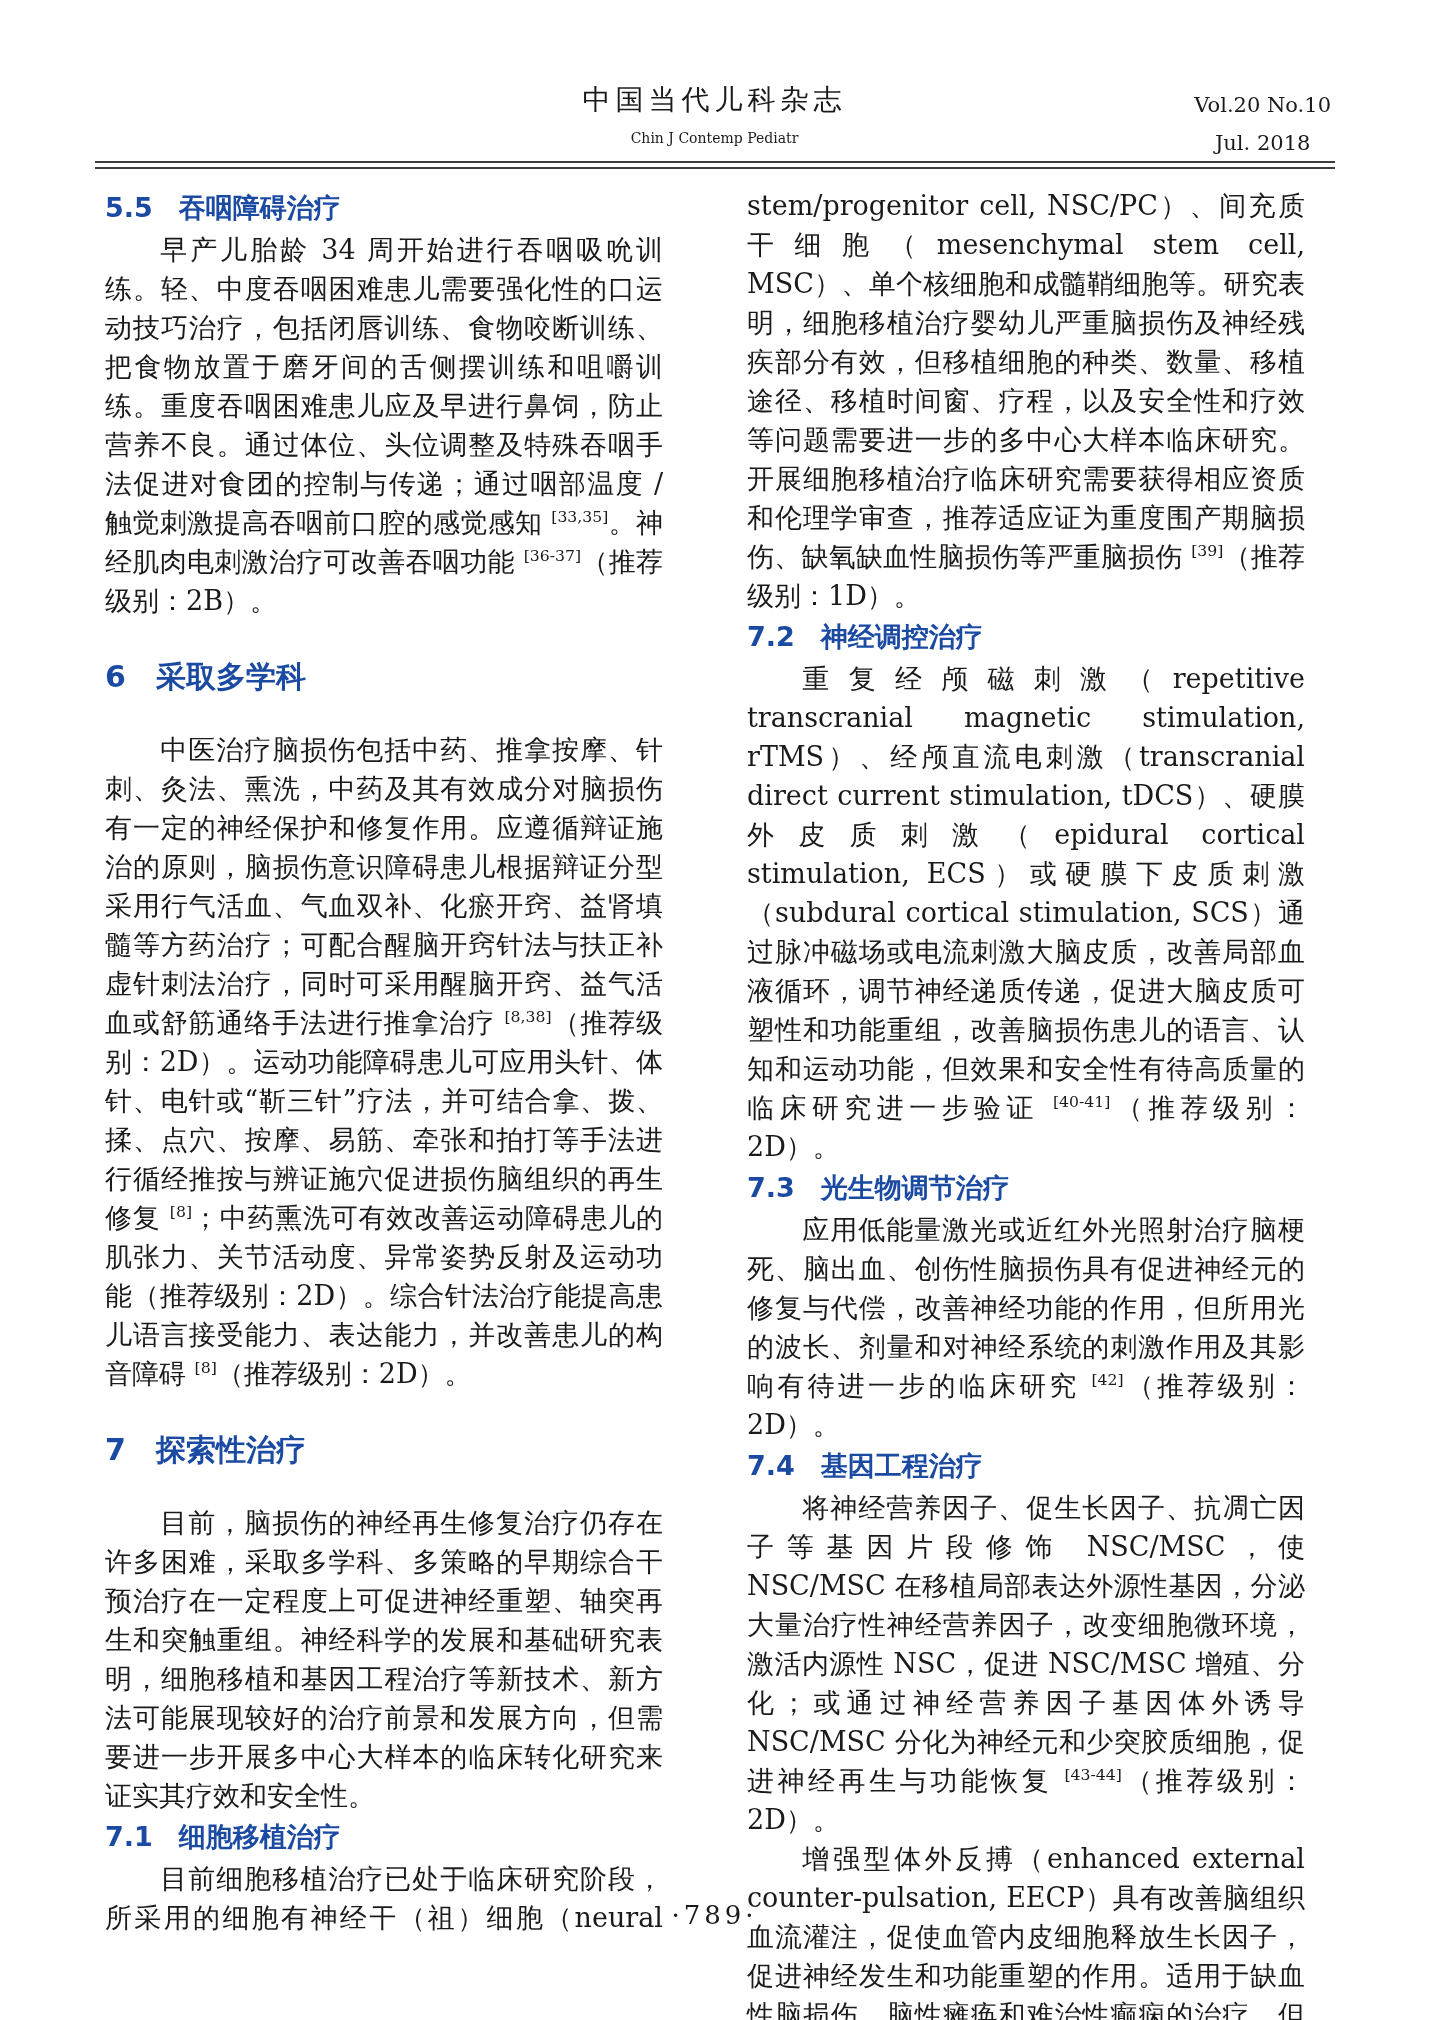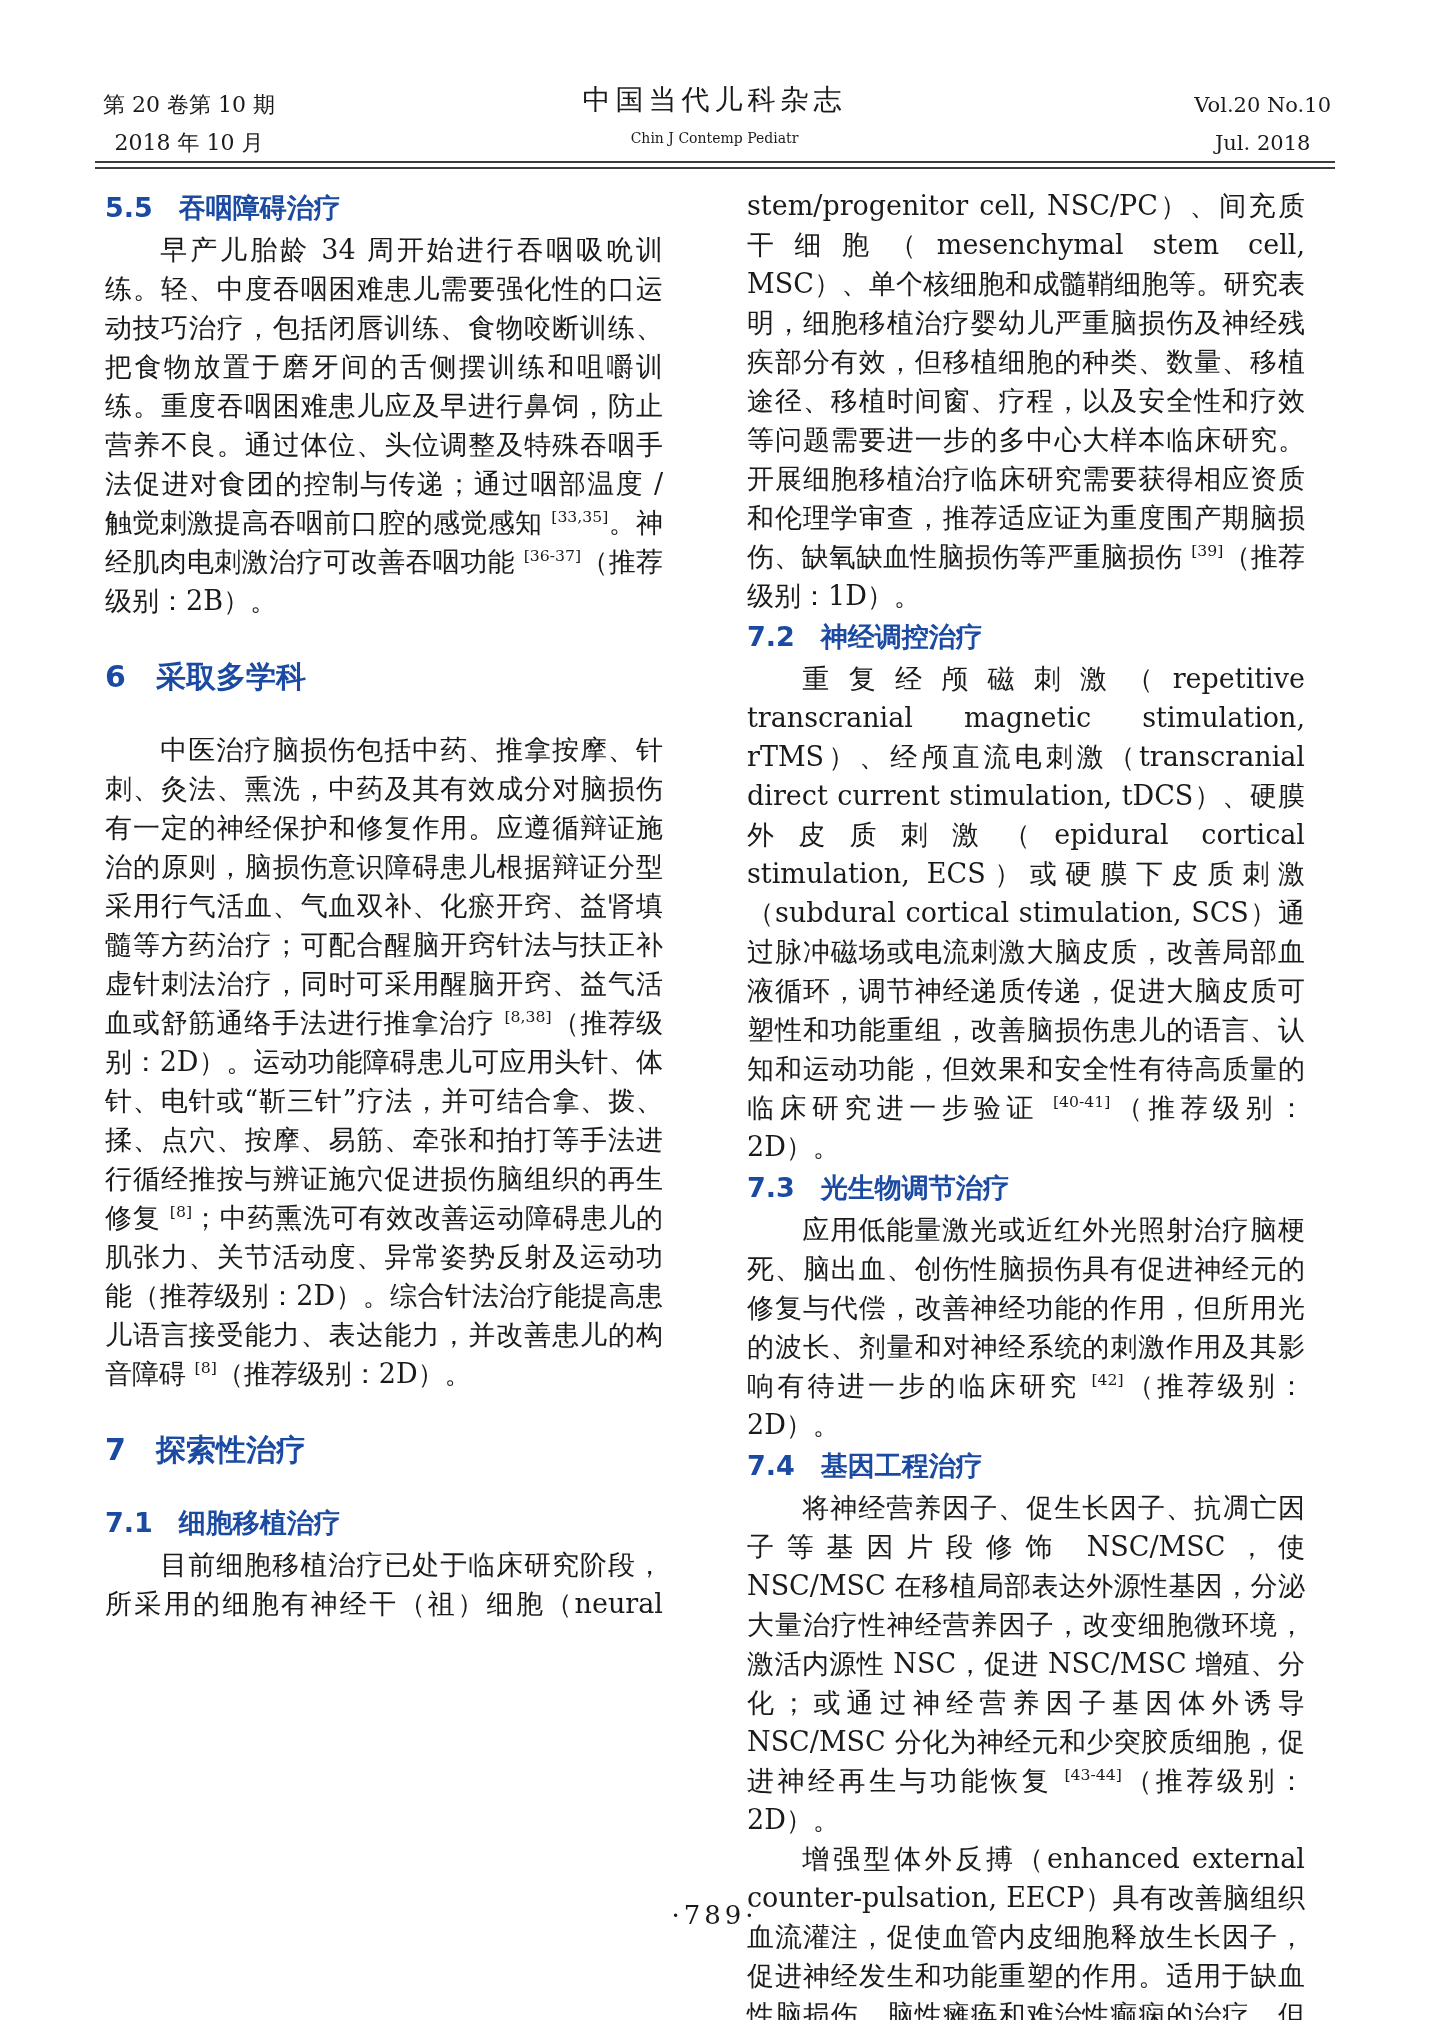--- a/index.html
+++ b/index.html
@@ -44,43 +44,40 @@
   .sec-h2 .hnum{margin-right:26px;text-align:center;}
   
   .page-number{position:absolute;bottom:90px;left:0;width:100%;
     text-align:center;font-size:26px;letter-spacing:4px;}
 </style>
 </head>
 <body>
 
 <div class="page">
 
-  <div class="hdr-left">
-    <div>第 20 卷第 10 期</div>
-    <div>2018 年 10 月</div>
-  </div>
 
   <div class="hdr-center">
     <div class="journal-cn">中国当代儿科杂志</div>
     <div class="journal-en">Chin J Contemp Pediatr</div>
   </div>
 
   <div class="hdr-right">
     <div>Vol.20 No.10</div>
     <div>Jul. 2018</div>
   </div>
 
   <div class="head-rule"></div>
 
   <div class="col col-left" id="col-left">
       <div class="sec-h2"><span class="hnum">5.5</span><span class="htitle">吞咽障碍治疗</span></div>
       <p class="para"><span>早产儿胎龄 34 周开始进行吞咽吸吮训练。轻、中度吞咽困难患儿需要强化性的口运动技巧治疗，包括闭唇训练、食物咬断训练、把食物放置于磨牙间的舌侧摆训练和咀嚼训练。重度吞咽困难患儿应及早进行鼻饲，防止营养不良。通过体位、头位调整及特殊吞咽手法促进对食团的控制与传递；通过咽部温度 / 触觉刺激提高吞咽前口腔的感觉感知 </span><sup class="ref">[33,35]</sup><span>。神经肌肉电刺激治疗可改善吞咽功能 </span><sup class="ref">[36-37]</sup><span>（推荐级别：2B）。</span></p>
       <div class="sec-h1"><span class="hnum">6</span><span class="htitle">采取多学科</span></div>
       <p class="para"><span>中医治疗脑损伤包括中药、推拿按摩、针刺、灸法、熏洗，中药及其有效成分对脑损伤有一定的神经保护和修复作用。应遵循辩证施治的原则，脑损伤意识障碍患儿根据辩证分型采用行气活血、气血双补、化瘀开窍、益肾填髓等方药治疗；可配合醒脑开窍针法与扶正补虚针刺法治疗，同时可采用醒脑开窍、益气活血或舒筋通络手法进行推拿治疗 </span><sup class="ref">[8,38]</sup><span>（推荐级别：2D）。运动功能障碍患儿可应用头针、体针、电针或“靳三针”疗法，并可结合拿、拨、揉、点穴、按摩、易筋、牵张和拍打等手法进行循经推按与辨证施穴促进损伤脑组织的再生修复 </span><sup class="ref">[8]</sup><span>；中药熏洗可有效改善运动障碍患儿的肌张力、关节活动度、异常姿势反射及运动功能（推荐级别：2D）。综合针法治疗能提高患儿语言接受能力、表达能力，并改善患儿的构音障碍 </span><sup class="ref">[8]</sup><span>（推荐级别：2D）。</span></p>
       <div class="sec-h1"><span class="hnum">7</span><span class="htitle">探索性治疗</span></div>
+      <p class="para"><span>目前，脑损伤的神经再生修复治疗仍存在许多困难，采取多学科、多策略的早期综合干预治疗在一定程度上可促进神经重塑、轴突再生和突触重组。神经科学的发展和基础研究表明，细胞移植和基因工程治疗等新技术、新方法可能展现较好的治疗前景和发展方向，但需要进一步开展多中心大样本的临床转化研究来证实其疗效和安全性。</span></p>
       <div class="sec-h2"><span class="hnum">7.1</span><span class="htitle">细胞移植治疗</span></div>
       <p class="para justify-last"><span>目前细胞移植治疗已处于临床研究阶段，所采用的细胞有神经干（祖）细胞（neural</span></p>
     </div>
   <div class="col col-right" id="col-right">
       <p class="para no-indent"><span>stem/progenitor cell, NSC/PC）、间充质干细胞（mesenchymal stem cell, MSC）、单个核细胞和成髓鞘细胞等。研究表明，细胞移植治疗婴幼儿严重脑损伤及神经残疾部分有效，但移植细胞的种类、数量、移植途径、移植时间窗、疗程，以及安全性和疗效等问题需要进一步的多中心大样本临床研究。开展细胞移植治疗临床研究需要获得相应资质和伦理学审查，推荐适应证为重度围产期脑损伤、缺氧缺血性脑损伤等严重脑损伤 </span><sup class="ref">[39]</sup><span>（推荐级别：1D）。</span></p>
       <div class="sec-h2"><span class="hnum">7.2</span><span class="htitle">神经调控治疗</span></div>
       <p class="para"><span>重复经颅磁刺激（repetitive transcranial magnetic stimulation, rTMS）、经颅直流电刺激（transcranial direct current stimulation, tDCS）、硬膜外皮质刺激（epidural cortical stimulation, ECS）或硬膜下皮质刺激（subdural cortical stimulation, SCS）通过脉冲磁场或电流刺激大脑皮质，改善局部血液循环，调节神经递质传递，促进大脑皮质可塑性和功能重组，改善脑损伤患儿的语言、认知和运动功能，但效果和安全性有待高质量的临床研究进一步验证 </span><sup class="ref">[40-41]</sup><span>（推荐级别：2D）。</span></p>
       <div class="sec-h2"><span class="hnum">7.3</span><span class="htitle">光生物调节治疗</span></div>
       <p class="para"><span>应用低能量激光或近红外光照射治疗脑梗死、脑出血、创伤性脑损伤具有促进神经元的修复与代偿，改善神经功能的作用，但所用光的波长、剂量和对神经系统的刺激作用及其影响有待进一步的临床研究 </span><sup class="ref">[42]</sup><span>（推荐级别：2D）。</span></p>
       <div class="sec-h2"><span class="hnum">7.4</span><span class="htitle">基因工程治疗</span></div>

